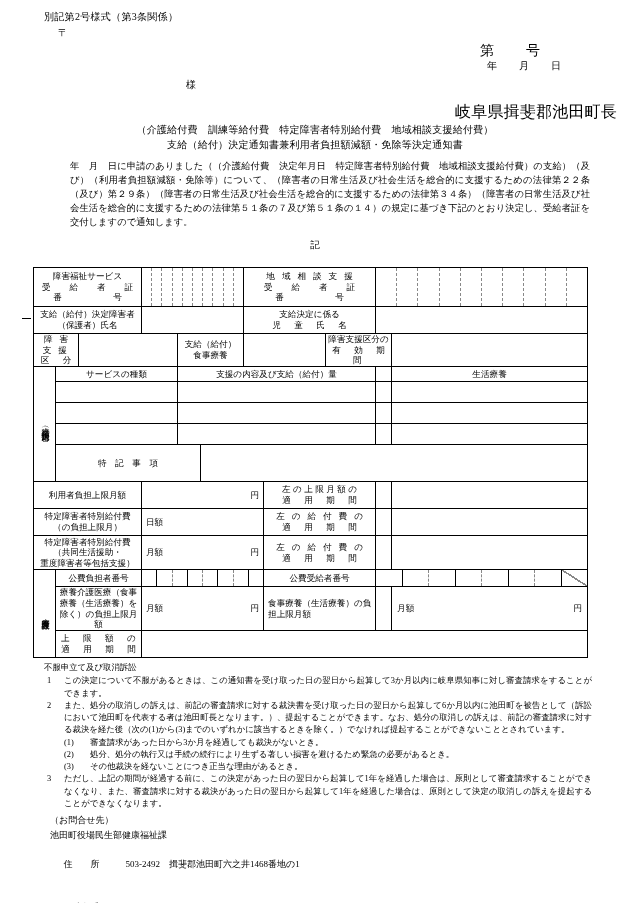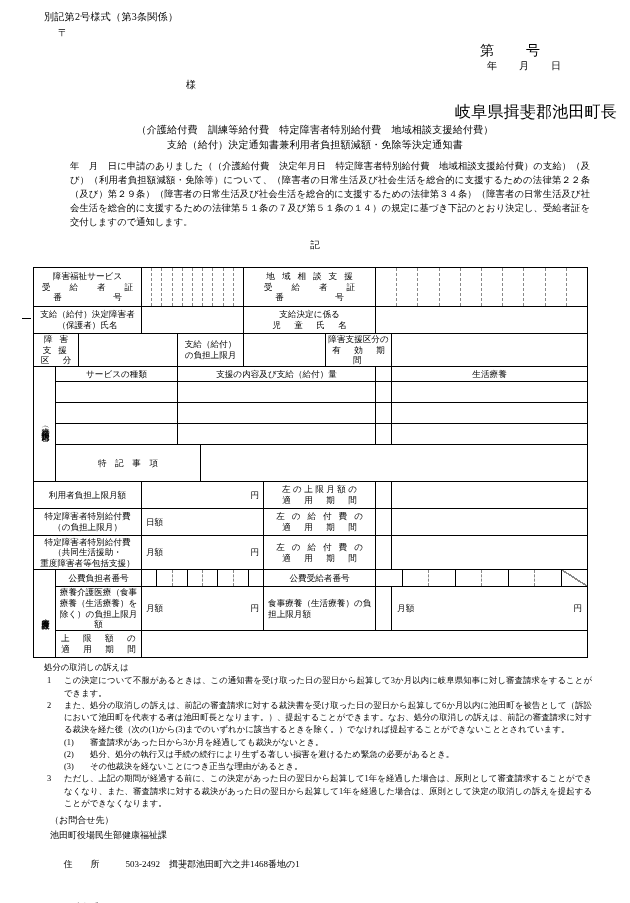--- a/index.html
+++ b/index.html
@@ -185,21 +185,21 @@
       </tr>
 
       <tr>
         <td class="c" colspan="2" style="height:26px">
           <div class="sp">障 害 支 援</div>
           <div class="sp">区　分</div>
         </td>
         <td colspan="2"></td>
         <td class="c" colspan="2">
           <div>支給（給付）</div>
-          <div>の負担上限月</div>
+          <div>食事療養</div>
         </td>
         <td colspan="2"></td>
         <td class="c" colspan="2">
           <div>障害支援区分の</div>
           <div class="sp">有　効　期　間</div>
         </td>
         <td colspan="2"></td>
       </tr>
 
       <tr>
@@ -352,21 +352,21 @@
           <div class="sp">上　限　額　の</div>
           <div class="sp">適　用　期　間</div>
         </td>
         <td colspan="9"></td>
       </tr>
     </tbody>
       </table>
   </div>
 
   <div class="notes">
-    <div class="h">処分の取消しの訴えは</div>
+    <div class="h">不服申立て及び取消訴訟</div>
 
     <div class="nrow">
       <div class="nnum">1</div>
       <div class="nbody">この決定について不服があるときは、この通知書を受け取った日の翌日から起算して3か月以内に岐阜県知事に対し審査請求をすることができます。</div>
     </div>
 
     <div class="nrow">
       <div class="nnum">2</div>
       <div class="nbody">また、処分の取消しの訴えは、前記の審査請求に対する裁決書を受け取った日の翌日から起算して6か月以内に池田町を被告として（訴訟において池田町を代表する者は池田町長となります。）、提起することができます。なお、処分の取消しの訴えは、前記の審査請求に対する裁決を経た後（次の(1)から(3)までのいずれかに該当するときを除く。）でなければ提起することができないこととされています。</div>
     </div>

